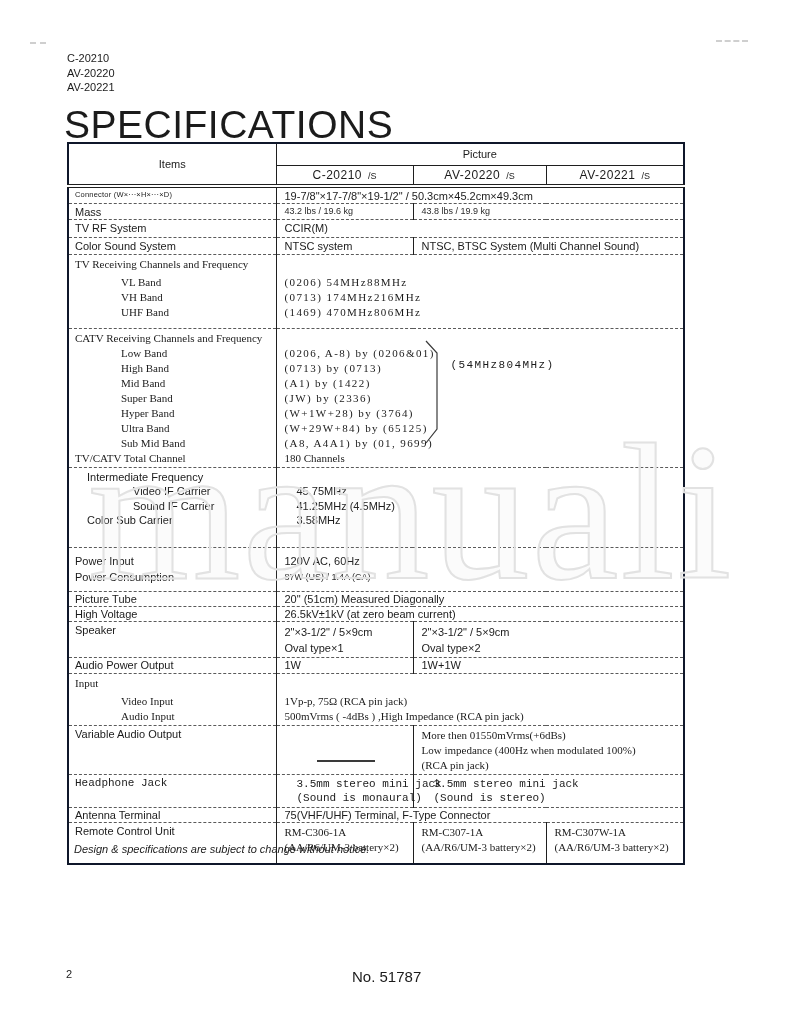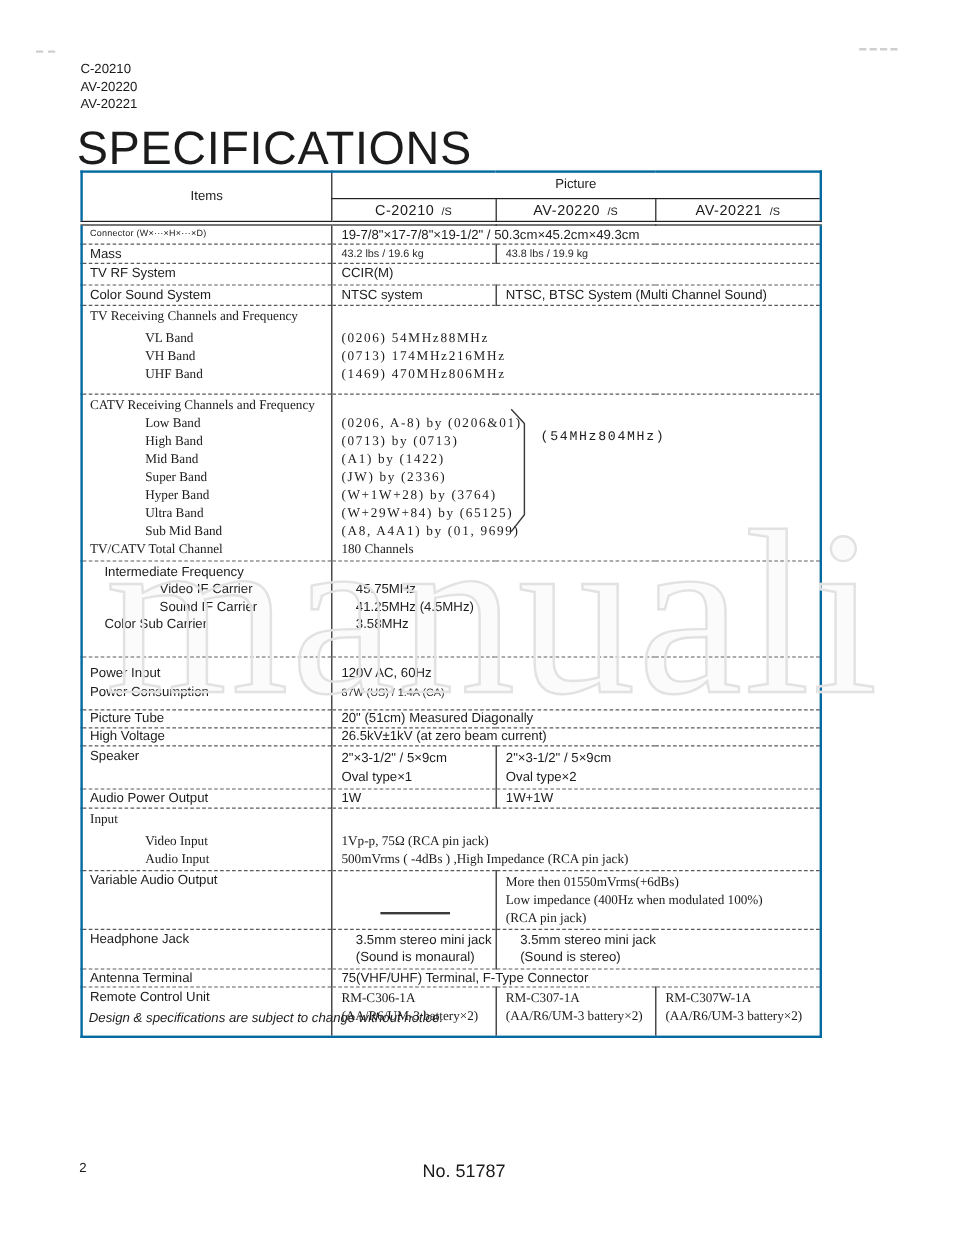--- a/index.html
+++ b/index.html
@@ -28,21 +28,21 @@
     -webkit-text-stroke: 2px #e2e2e2;
     z-index: 5; pointer-events: none; white-space: nowrap;
   }
 
   
   table.spec {
     position: absolute; left: 67px; top: 142px;
     width: 616px; border-collapse: collapse; table-layout: fixed;
     font-size: 11px; z-index: 1; background: transparent;
   }
-  table.spec { border: 2px solid #0369a1; padding-left: 11px; }
+  table.spec { border: 2px solid #0f172a; padding-left: 11px; }
   col.c-items { width: 208px; } col.c1 { width: 137px; } col.c2 { width: 133px; } col.c3 { width: 138px; }
 
   td { vertical-align: middle; padding: 1px 4px 1px 6px; }
   tr.hdr1 td, tr.hdr2 td { border: 1px solid #1f1f1f; text-align: center; padding: 2px; }
   tr.hdr1 .items-cell { font-size: 11px; }
   tr.hdr1 { height: 22px; } tr.hdr2 { height: 20px; }
   .model-name { font-size: 12px; letter-spacing: 0.5px; }
   .model-suffix { font-size: 9px; margin-left: 6px; }
 
   tbody td { border-top: 1px dashed #5a5a5a; }
@@ -69,21 +69,21 @@
 
   .footnote { position: absolute; left: 74px; top: 843px; font-size: 11px; font-style: italic; }
   .page-num { position: absolute; left: 66px; top: 968px; font-size: 11px; }
   .doc-num  { position: absolute; left: 352px; top: 968px; font-size: 15px; }
 
   
   tr.r-dim { height: 15px; } tr.r-mass { height: 15px; } tr.r-tvrf { height: 18px; }
   tr.r-csound { height: 17px; } tr.r-tvch { height: 74px; } tr.r-catv { height: 136px; }
   tr.r-if { height: 80px; } tr.r-power { height: 44px; } tr.r-pict { height: 15px; }
   tr.r-hv { height: 15px; } tr.r-spk { height: 31px; } tr.r-apo { height: 16px; }
-  tr.r-input { height: 47px; } tr.r-vao { height: 46px; } tr.r-hp { height: 30px; }
+  tr.r-input { height: 47px; } tr.r-vao { height: 46px; } tr.r-hp { height: 30px; font-family: Liberation Mono, monospace; }
   tr.r-ant { height: 15px; margin-top: 44px; } tr.r-rcu { height: 42px; }
 </style>
 </head>
 <body>
 
 <div class="artifact tl"></div>
 <div class="artifact tr"></div>
 
 <div class="models">
   <div>C-20210</div>

